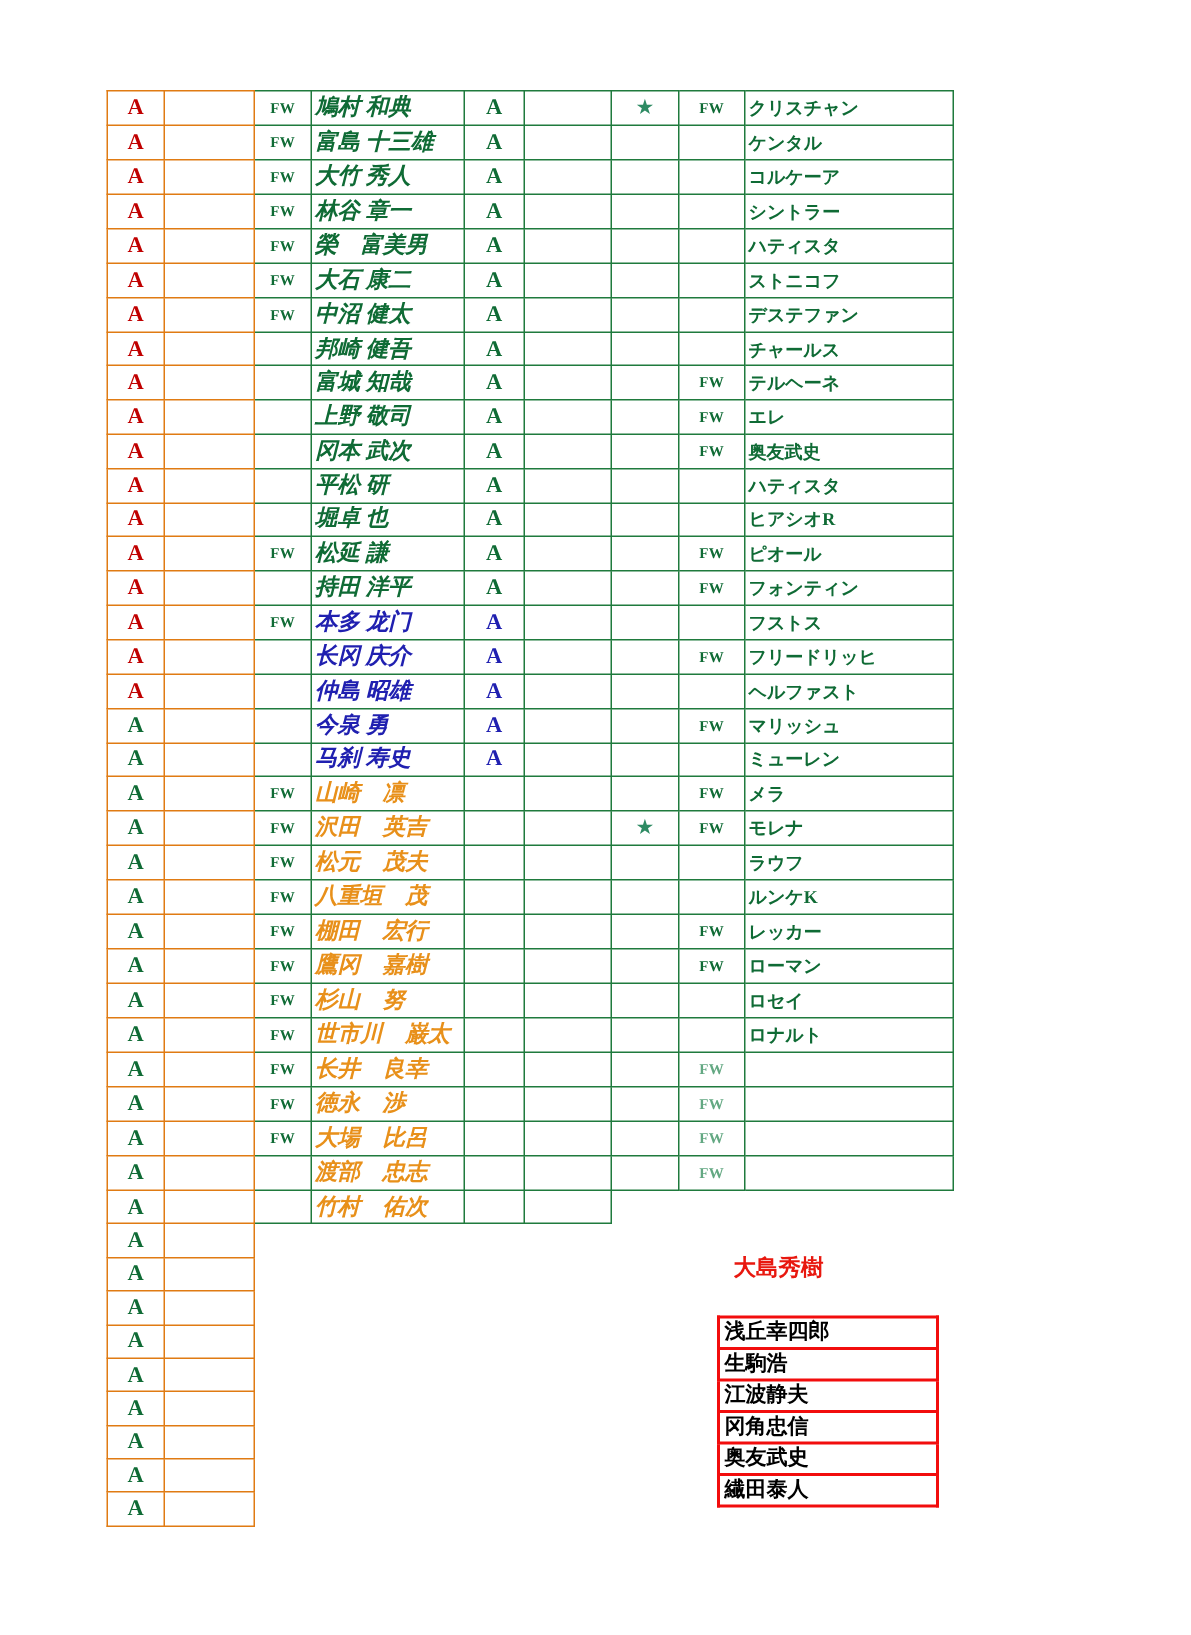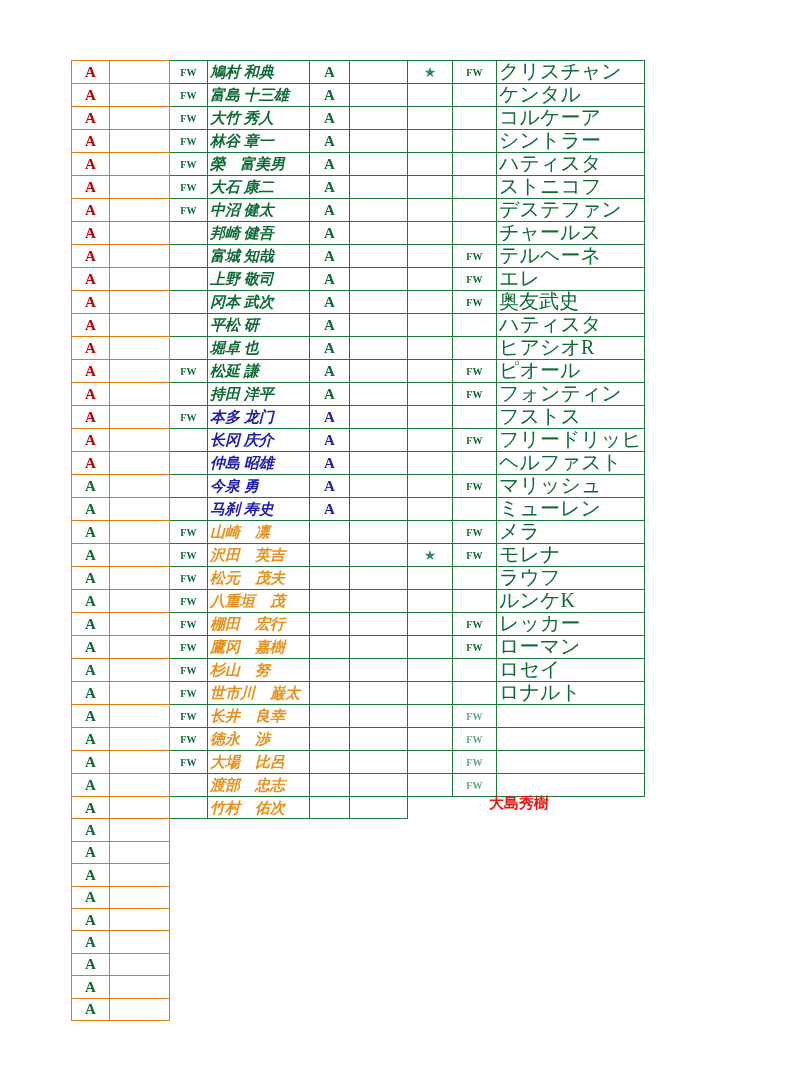--- a/index.html
+++ b/index.html
@@ -49,28 +49,28 @@
 
   
   .t-red    { color: #c00000; font-weight: bold; font-size: 13px; }
   .t-green  { color: #0f6b35; font-weight: bold; font-size: 13px; }
   .t-blue   { color: #2020b0; font-weight: bold; font-size: 13px; }
   .t-orange { color: #e8901a; font-weight: bold; font-size: 13px; text-align: center; }
   .t-greenl { color: #63a882; font-weight: bold; font-size: 13px; }
 
   .pos { font-size: 10px; font-weight: bold; letter-spacing: .2px; }
   .nm  { font-size: 15px; font-weight: bold; }
-  .nm-kana { font-size: 20px; font-weight: normal; }
+  .nm-kana { font-size: 12px; font-weight: bold; }
   .star { color: #2e8b63; font-size: 14px; line-height: 1; }
 
   
   #director-block {
     position: absolute;
     left: 478px;
-    top: 794px;
+    top: 836px;
     width: 160px;
   }
   #director-name {
     color: #e8180f;
     font-size: 15px;
     font-weight: bold;
     margin: 0 0 22px 11px;
     white-space: nowrap;
   }
   #staff-table {
@@ -488,13 +488,35 @@
       </tr>
       <tr>
         <td class="c-a bd-orange"><span class="t-green nm">A</span></td>
         <td class="c-gap bd-orange"></td>
       </tr>
     </tbody>
 </table>
 
 <div id="director-block">
   <div id="director-name">大島秀樹</div>
+  <table id="staff-table">
+    <tbody id="staff-body">
+        <tr>
+          <td>浅丘幸四郎</td>
+        </tr>
+        <tr>
+          <td>生駒浩</td>
+        </tr>
+        <tr>
+          <td>江波静夫</td>
+        </tr>
+        <tr>
+          <td>冈角忠信</td>
+        </tr>
+        <tr>
+          <td>奥友武史</td>
+        </tr>
+        <tr>
+          <td>繊田泰人</td>
+        </tr>
+      </tbody>
+  </table>
 </div>
 
 </body></html>

